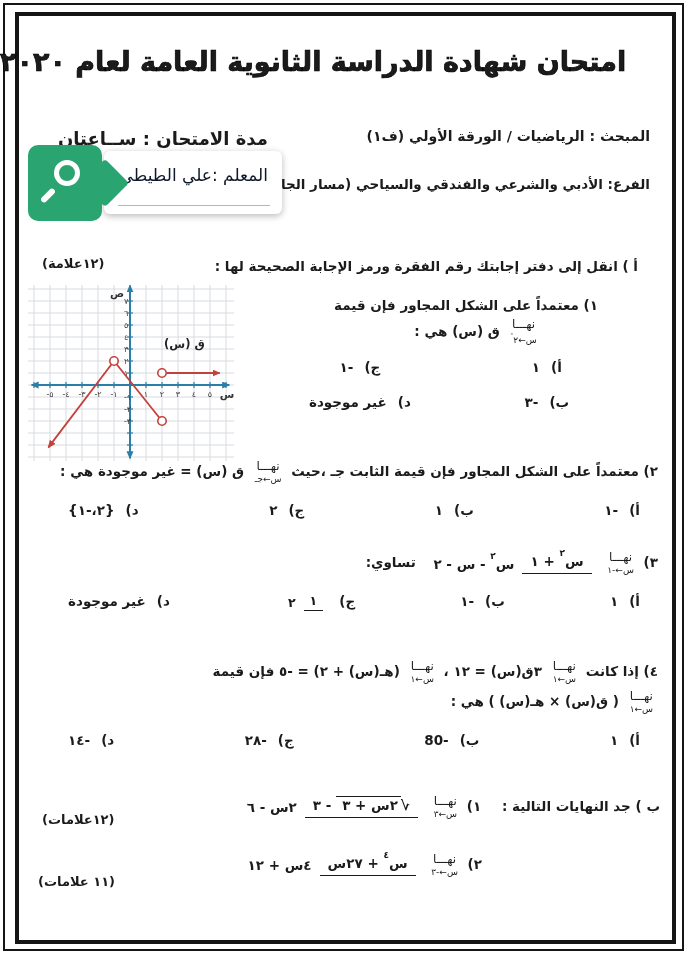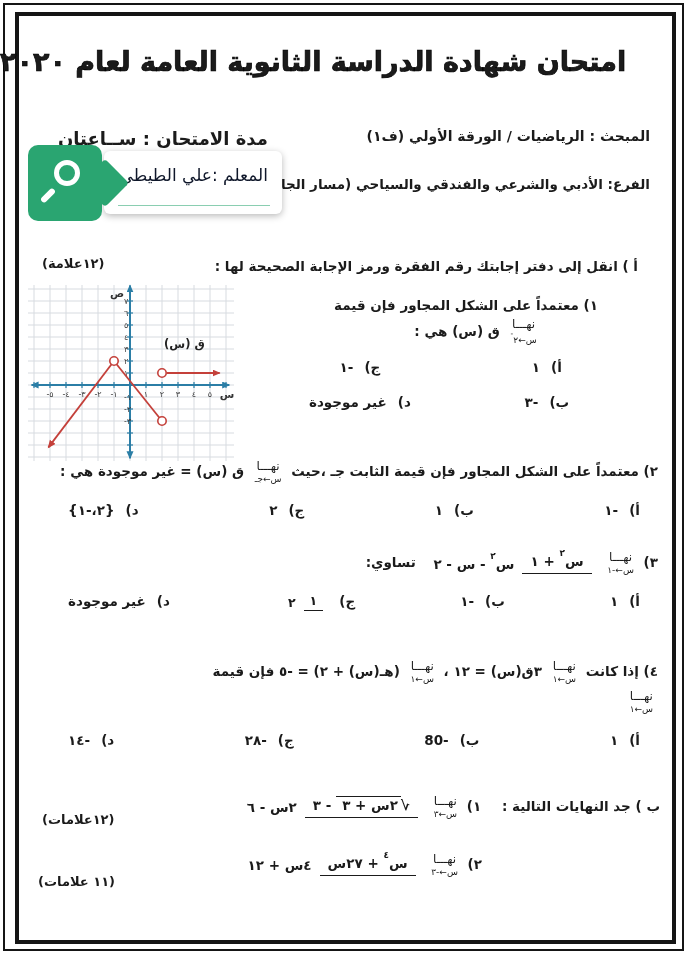--- a/index.html
+++ b/index.html
@@ -278,20 +278,21 @@
         <span class="ls">س←١</span>
       </span>
       <span>(هـ(س) + ٢) = -٥</span>
       <span>فإن قيمة</span>
     </div>
     <div class="q4-l2">
       <span class="lim">
         <span class="lw">نهـــا</span>
         <span class="ls">س←١</span>
       </span>
+      <span>( ق(س) × هـ(س) ) هي :</span>
     </div>
     <div class="opts">
       <span class="opt"><span class="ol">أ)</span><span class="ov">١</span></span>
       <span class="opt"><span class="ol">ب)</span><span class="ov">-80</span></span>
       <span class="opt"><span class="ol">ج)</span><span class="ov">-٢٨</span></span>
       <span class="opt"><span class="ol">د)</span><span class="ov">-١٤</span></span>
     </div>
   </div>
 
   <div class="abs pb1 qtext">

